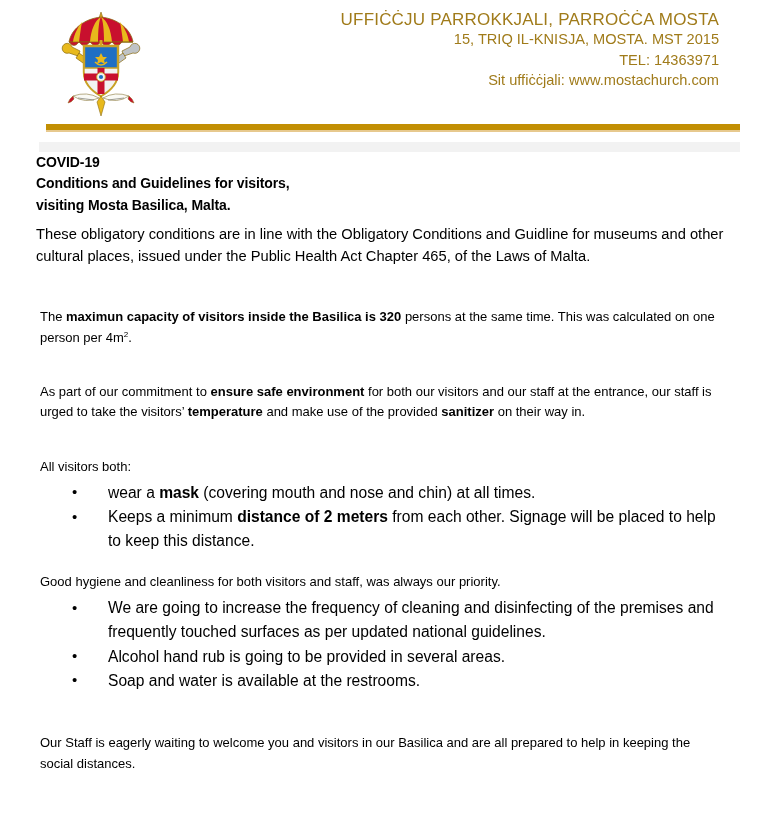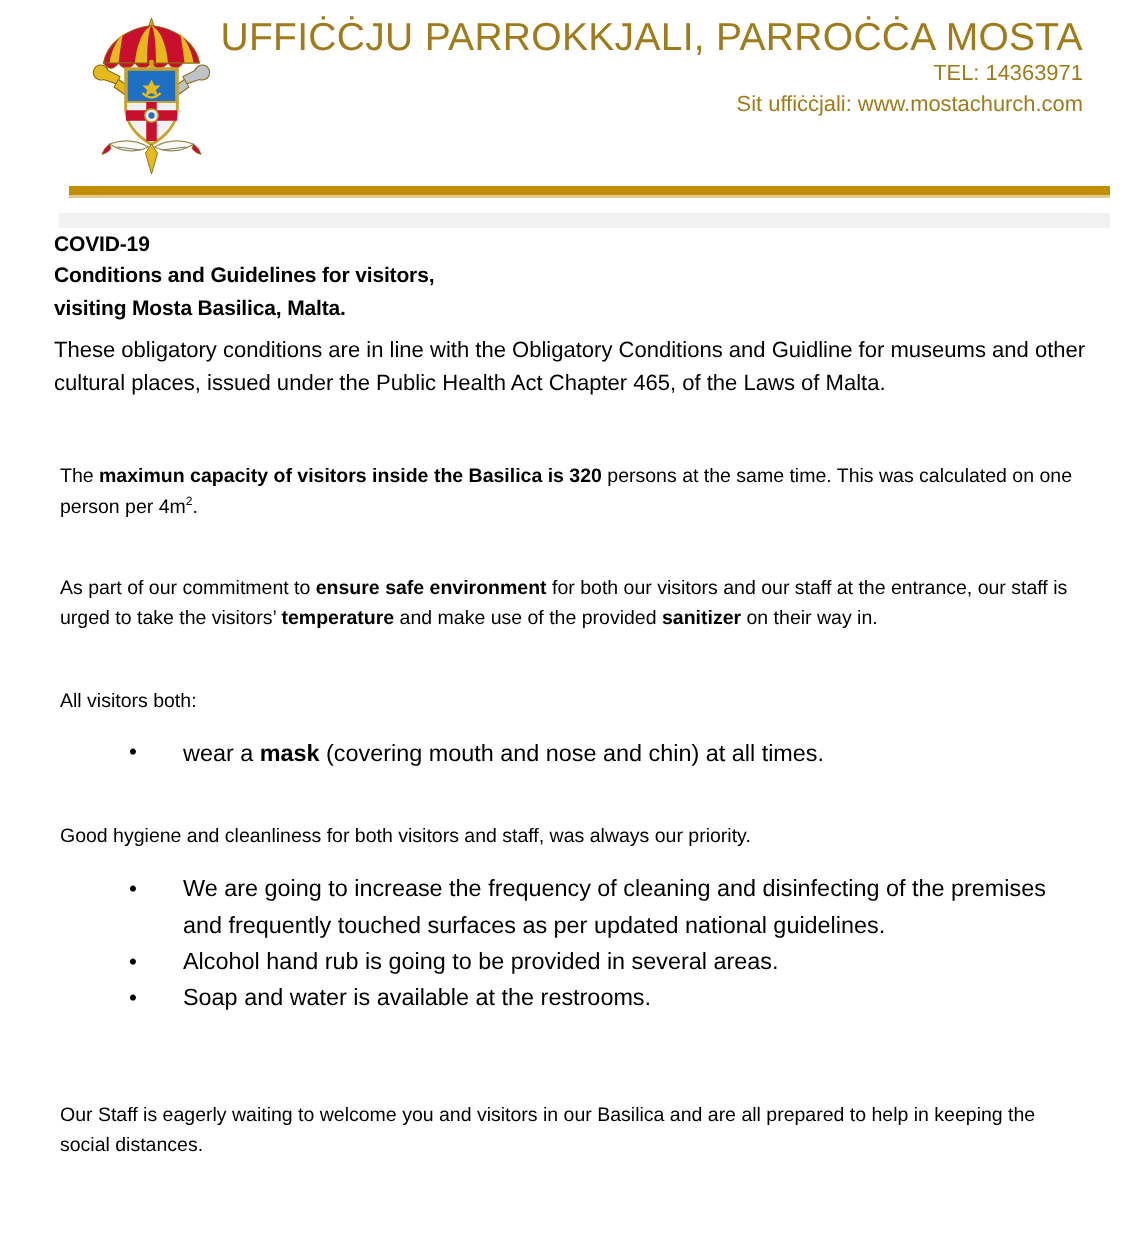--- a/index.html
+++ b/index.html
@@ -33,21 +33,21 @@
   }
   .crest svg { display: block; }
 
   .org-block {
     flex: 1 1 auto;
     text-align: right;
     padding-right: 22px;
     padding-top: 6px;
   }
   .org-title {
-    font-size: 26px;
+    font-size: 17px;
     letter-spacing: 0.2px;
     color: #A07B1A;
     line-height: 1.12;
     white-space: nowrap;
   }
   .org-line {
     font-size: 14.6px;
     color: #A07B1A;
     line-height: 1.42;
     white-space: nowrap;
@@ -111,21 +111,21 @@
     line-height: 1.56;
     margin: 4px;
     padding-right: 8px;
   }
 
   .gap-lg { height: 36px; }
   .gap-md { height: 26px; }
   .gap-sm { height: 14px; }
 
   ul.bullets {
-    margin: 14px;
+    margin: 0;
     padding: 0 8px 0 36px;
     list-style: none;
   }
   ul.bullets li {
     font-size: 15.6px;
     line-height: 1.56;
     position: relative;
     padding-left: 36px;
   }
   ul.bullets li::before {
@@ -187,20 +187,21 @@
       <path d="M70 86 q4 3 5 7 q-4 -1 -6 -4 Z" fill="#C8102E" stroke="#8a6a10" stroke-width="0.5"></path>
       <g stroke="#7a7a70" stroke-width="0.7">
         <line x1="19" y1="88" x2="35" y2="90"></line>
         <line x1="49" y1="90" x2="65" y2="88"></line>
       </g>
     </svg>
   </div>
 
   <div class="org-block">
     <div class="org-title">UFFIĊĊJU PARROKKJALI, PARROĊĊA MOSTA</div>
+    <div class="org-line">15, TRIQ IL-KNISJA, MOSTA. MST 2015</div>
     <div class="org-line">TEL: 14363971</div>
     <div class="org-line">Sit uffiċċjali: www.mostachurch.com</div>
   </div>
 </div>
 
 <div class="gold-rule"></div>
 <div class="gray-band"></div>
 
 <div class="doc">
 
@@ -218,20 +219,21 @@
 
   <div class="gap-md"></div>
 
   <p class="para"><span>As part of our commitment to </span><b>ensure safe environment</b><span> for both our visitors and our staff at the entrance, our staff is urged to take the visitors’ </span><b>temperature</b><span> and make use of the provided </span><b>sanitizer</b><span> on their way in.</span></p>
 
   <div class="gap-md"></div>
 
   <p class="para">All visitors both:</p>
   <ul class="bullets">
     <li><span>wear a </span><b>mask</b><span> (covering mouth and nose and chin) at all times.</span></li>
+    <li><span>Keeps a minimum </span><b>distance of 2 meters</b><span> from each other.  Signage will be placed to help to keep this distance.</span></li>
   </ul>
 
   <div class="gap-sm"></div>
 
   <p class="para">Good hygiene and cleanliness for both visitors and staff, was always our priority.</p>
   <ul class="bullets">
     <li>We are going to increase the frequency of cleaning and disinfecting of the premises and frequently touched surfaces as per updated national guidelines.</li>
     <li>Alcohol hand rub is going to be provided in several areas.</li>
     <li>Soap and water is available at the restrooms.</li>
   </ul>

